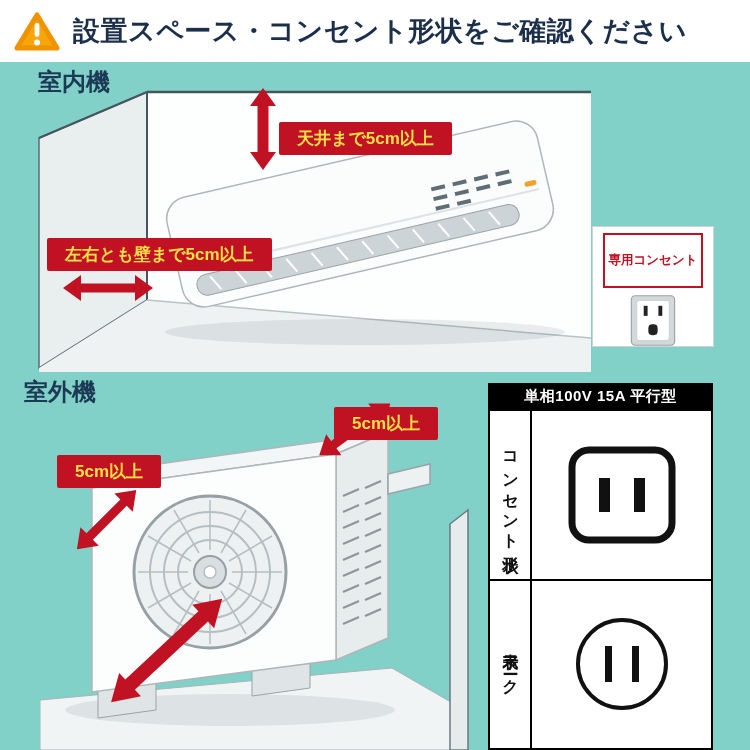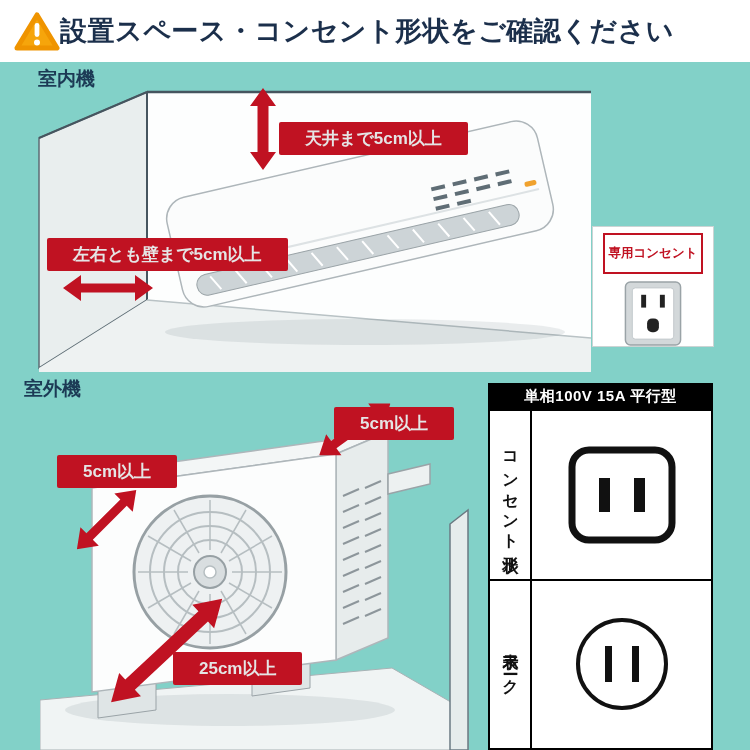--- a/index.html
+++ b/index.html
@@ -1,36 +1,36 @@
 <!DOCTYPE html>
 <html><head>
 <meta charset="utf-8">
 <style>
   *{margin:0;padding:0;box-sizing:border-box}
   html,body{width:750px;height:750px}
   body{font-family:"Liberation Sans","DejaVu Sans",sans-serif;}
   #app{position:relative;width:750px;height:750px;background:#82d1c8;overflow:hidden}
 
   .header{position:absolute;left:0;top:0;width:750px;height:62px;background:#ffffff;
-          display:flex;align-items:center;padding:0 14px;z-index:5}
+          display:flex;align-items:center;gap:13px;padding:0 14px;z-index:5}
   .header-title{font-size:27px;font-weight:bold;color:#1b2f4b;letter-spacing:.5px;white-space:nowrap}
 
-  .section-label{position:absolute;font-size:19px;font-weight:bold;color:#1c3a55;z-index:4}
+  .section-label{position:absolute;font-size:24px;font-weight:bold;color:#1c3a55;z-index:4}
 
   .illus{position:absolute;z-index:1}
   .dbl-arrow{position:absolute;z-index:3}
 
-  .red-label{position:absolute;background:#c01222;color:#e5e5e5;font-weight:bold;font-size:17px;
-             line-height:1;padding:8px 26px;border-radius:2px;white-space:nowrap;z-index:4}
+  .red-label{position:absolute;background:#c01222;color:#fde047;font-weight:bold;font-size:17px;
+             line-height:1;padding:8px 18px;border-radius:2px;white-space:nowrap;z-index:4}
 
   .outlet-panel{position:absolute;left:592px;top:226px;width:122px;height:121px;background:#ffffff;
                 border:1px solid #ccd4d4;display:flex;flex-direction:column;align-items:center;
                 padding-top:6px;z-index:2}
   .outlet-label{border:2px solid #c01222;color:#c01222;font-size:12.5px;font-weight:bold;
-                padding:10px 4px;background:#fff;white-space:nowrap}
+                padding:17px 4px;background:#fff;white-space:nowrap}
   .outlet-panel svg{margin-top:7px}
 
   .spec-table{position:absolute;left:488px;top:383px;width:225px;height:367px;
               display:flex;flex-direction:column;z-index:2}
   .spec-header{background:#000000;color:#ffffff;font-size:15px;font-weight:bold;height:26px;
                display:flex;align-items:center;justify-content:center;letter-spacing:.5px;white-space:nowrap}
   .spec-body{flex:1;background:#ffffff;border:2px solid #000;display:flex;flex-direction:column}
   .spec-row{flex:1;display:flex;min-height:0}
   .spec-row + .spec-row{border-top:2px solid #000}
   .spec-label-cell{width:42px;border-right:2px solid #000;display:flex;align-items:center;justify-content:center}
@@ -201,21 +201,20 @@
     </svg>
   </div>
   <div class="dbl-arrow" style="left:92px;top:632px;transform:rotate(-43deg)">
     <svg width="152" height="36" viewBox="0 0 152 36">
       <path d="M0,18 L26,2 L26,11 L126,11 L126,2 L152,18 L126,34 L126,25 L26,25 L26,34 Z" fill="#c01222"></path>
     </svg>
   </div>
 
   <div class="red-label" style="left:334px;top:407px">5cm以上</div>
   <div class="red-label" style="left:57px;top:455px">5cm以上</div>
-  <div class="red-label" style="left:173px;top:652px">25cm以上</div>
 
   <div class="spec-table">
     <div class="spec-header">単相100V 15A 平行型</div>
     <div class="spec-body">
       <div class="spec-row">
         <div class="spec-label-cell">
           <span>コンセント形状</span>
         </div>
         <div class="spec-icon-cell">
           <svg width="110" height="100" viewBox="0 0 110 100">

